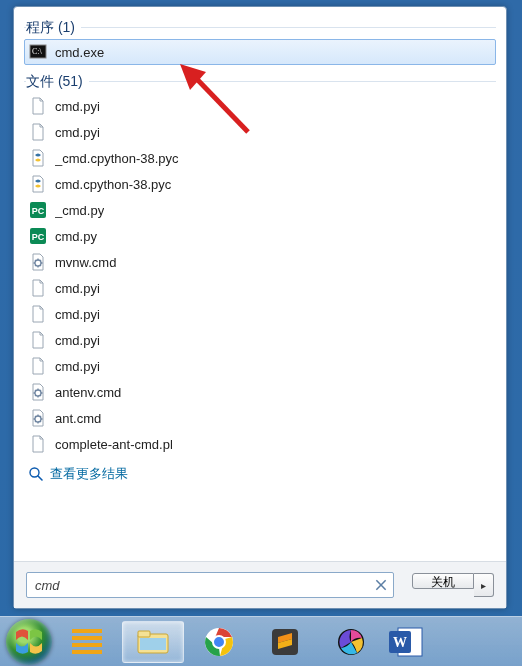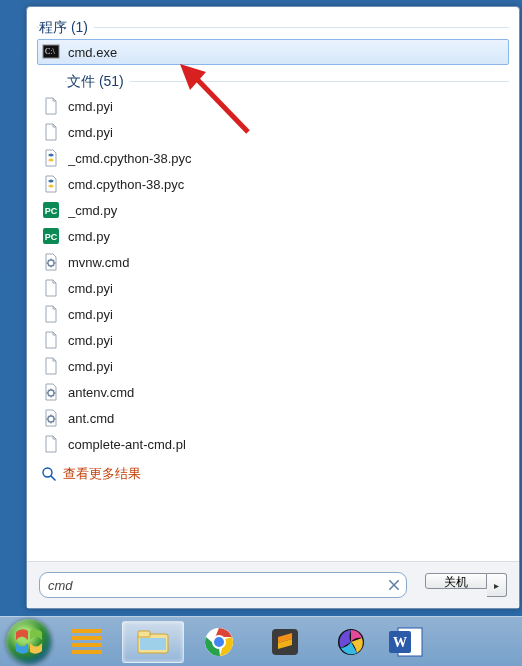--- a/index.html
+++ b/index.html
@@ -11,21 +11,21 @@
     height: 666px;
     overflow: hidden;
     position: relative;
   }
   .desktop {
     position: absolute; inset:0;
     background: linear-gradient(#2f6aa8,#2c6aa8);
   }
   .start-panel {
     position: absolute;
-    left: 26px;
+    left: 13px;
     top: 6px;
     width: 494px;
     height: 603px;
     background: #fff;
     border: 1px solid #6e8fb2;
     border-radius: 4px;
     box-shadow: 0 0 6px rgba(0,0,0,.25);
     display:flex;
     flex-direction:column;
   }
@@ -68,42 +68,42 @@
     background: linear-gradient(#eaf3fd,#d6e8fb);
     border:1px solid #8ab6e8;
   }
   .item .icon {
     width:18px; height:18px; flex:none;
     display:flex; align-items:center; justify-content:center;
   }
   .item .txt { white-space:nowrap; overflow:hidden; text-overflow:ellipsis; }
   .more-link {
     display:flex; align-items:center; gap:6px;
-    color:#c2410c;
+    color:#0369a1;
     padding:8px 4px 6px 4px;
     font-size:13px;
   }
   .more-link .mag { width:16px;height:16px; }
   .bottom-bar {
     border-top:1px solid #d7dde4;
     background:#f1f3f6;
     padding:10px 12px;
     display:flex;
     align-items:center;
     gap:18px;
   }
   .search-box {
     flex:1;
     position:relative;
   }
   .search-box input {
     width:100%;
     height:26px;
     border:1px solid #8aa9c9;
-    border-radius:9px;
+    border-radius:2px;
     padding:0 26px 0 8px;
     font-size:13px;
     font-style:italic;
     color:#444;
     outline:none;
     background:#fff;
   }
   .search-box .clear {
     position:absolute;
     right:6px; top:50%; transform:translateY(-50%);
@@ -194,21 +194,21 @@
           <span class="icon">
             <svg width="18" height="18" viewBox="0 0 18 18">
               <rect x="1" y="2" width="16" height="13" fill="#111" stroke="#888"></rect>
               <text x="3" y="11" font-size="8" fill="#eee" font-family="Consolas">C:\</text>
             </svg>
           </span>
           <span class="txt">cmd.exe</span>
         </div>
       </div>
 
-    <div class="section-header" style="margin-top:4px;margin-left:28px;">
+    <div class="section-header" style="margin-top:4px;">
       <div class="line"></div>
       <span class="label">文件 (51)</span>
     </div>
 
     <div id="files-list">
         <div class="item">
           <span class="icon">
             <svg width="18" height="18" viewBox="0 0 18 18">
               <path d="M4 1 H11 L14 4 V17 H4 Z" fill="#fff" stroke="#9aa6b3"></path>
               <path d="M11 1 V4 H14" fill="none" stroke="#9aa6b3"></path>

